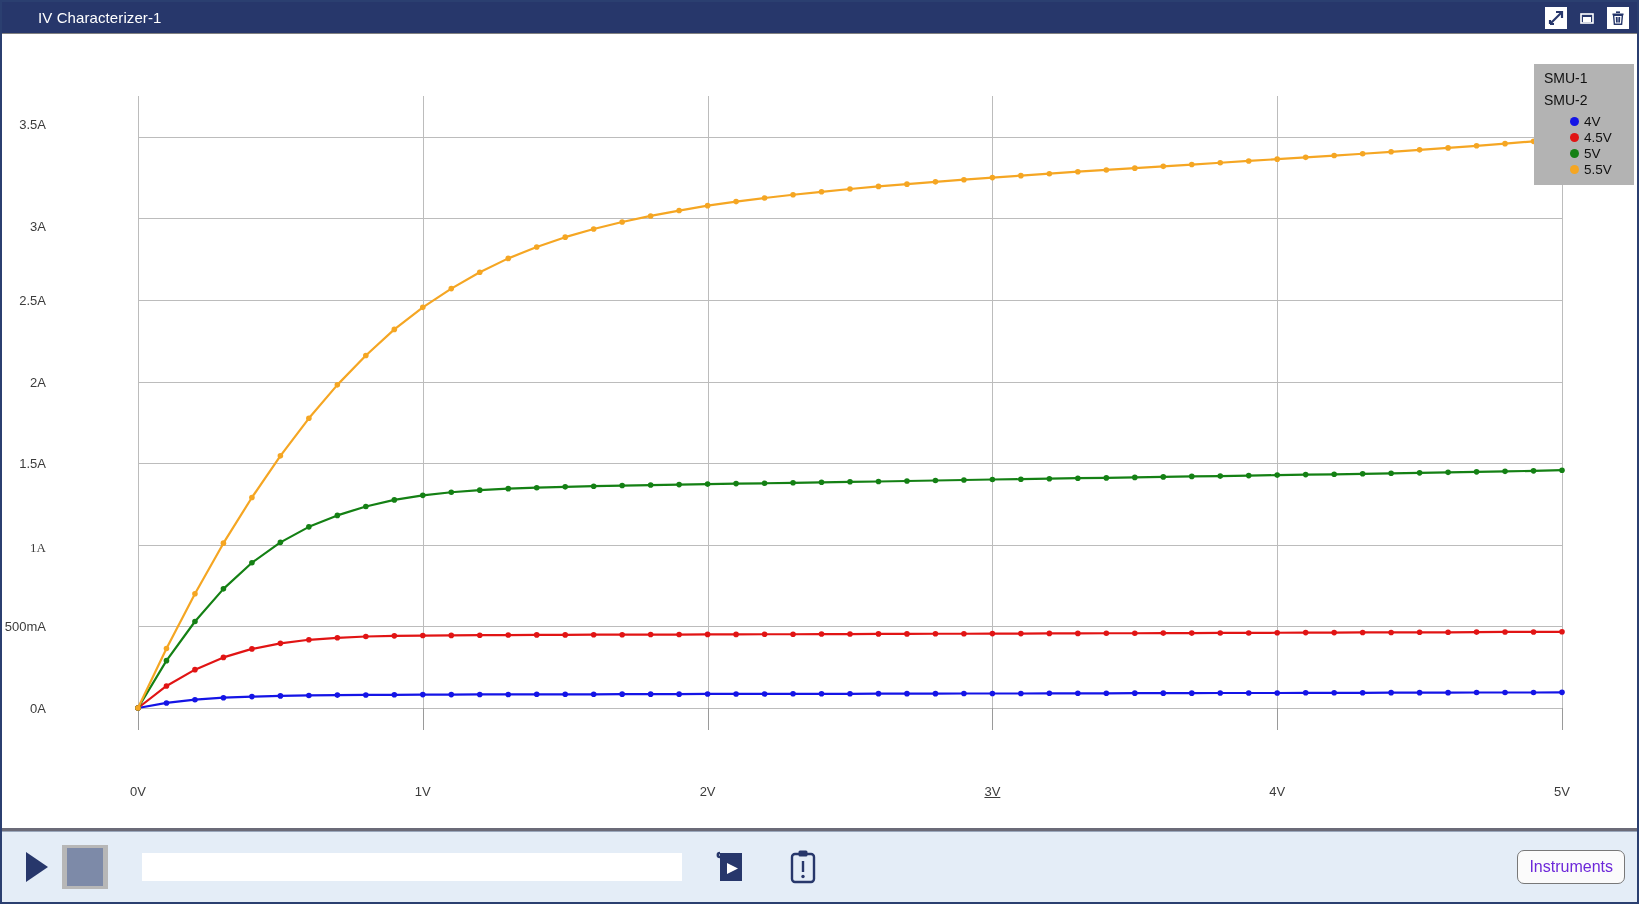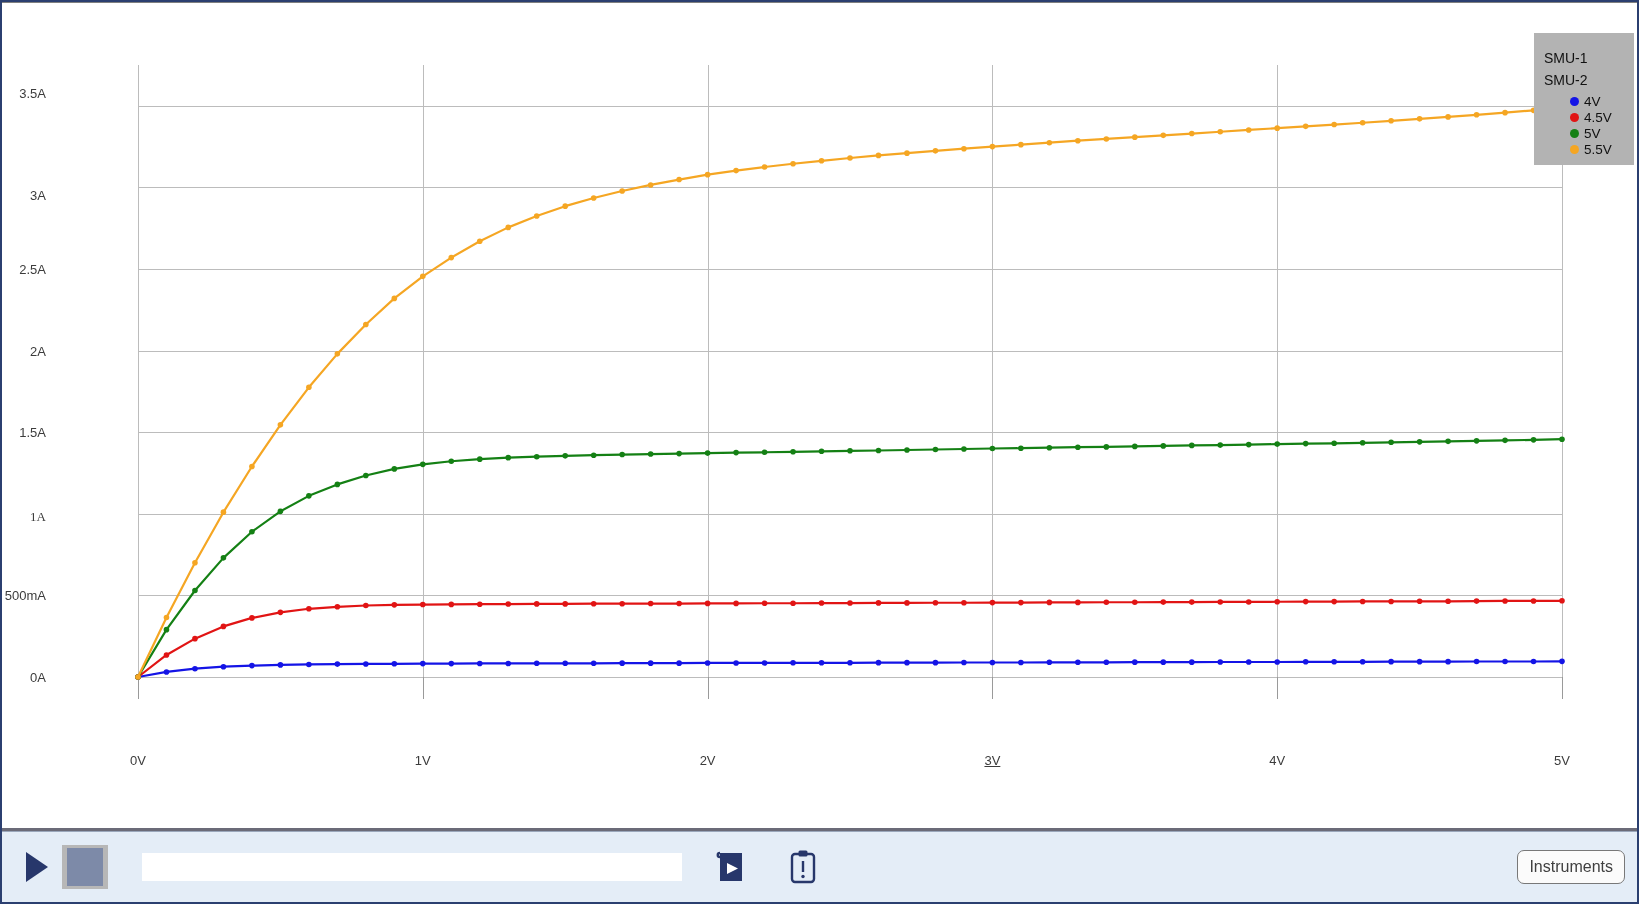--- a/index.html
+++ b/index.html
@@ -119,21 +119,21 @@
     left: 0; top: 0;
     width: 1424px; height: 612px;
     overflow: visible;
   }
 
   
   .legend {
     position: absolute;
     right: 3px; top: 30px;
     background: #b3b3b3;
-    padding: 17px 10px 8px 10px;
+    padding: 6px 10px 8px 10px;
     min-width: 100px;
   }
   .legend-head {
     font-size: 14px;
     color: #111111;
     margin-bottom: 6px;
     white-space: nowrap;
   }
   .legend-row {
     display: flex; align-items: center;
@@ -210,29 +210,55 @@
   .tool-icon:first-of-type { margin-left: 56px; }
   .instruments-btn {
     position: absolute;
     right: 12px; top: 50%;
     transform: translateY(-50%);
     background: #fbfbfb;
     border: 1px solid #787878;
     border-radius: 7px;
     padding: 7px 11px;
     font-size: 16px;
-    color: #404040;
+    color: #6d28d9;
     cursor: pointer;
   }
 </style>
 </head>
 <body>
 
 <div id="app">
 
+  <div class="titlebar">
+    <div class="titlebar-title">IV Characterizer-1</div>
+    <div class="win-controls">
+      <div class="win-btn boxed">
+        <svg width="18" height="18" viewBox="0 0 18 18">
+          <path d="M3 15 L14 4" stroke="#27376b" stroke-width="2.2" fill="none"></path>
+          <path d="M9 3 L15 3 L15 9" stroke="#27376b" stroke-width="2.2" fill="none"></path>
+          <path d="M3 15 L3 11 M3 15 L7 15" stroke="#27376b" stroke-width="2.2" fill="none"></path>
+        </svg>
+      </div>
+      <div class="win-btn">
+        <svg width="18" height="18" viewBox="0 0 18 18">
+          <rect x="3" y="5" width="12" height="9" stroke="#ffffff" stroke-width="1.6" fill="none"></rect>
+          <rect x="5" y="8" width="8" height="5" fill="#ffffff"></rect>
+        </svg>
+      </div>
+      <div class="win-btn boxed">
+        <svg width="18" height="18" viewBox="0 0 18 18">
+          <rect x="3.5" y="4.5" width="11" height="1.6" fill="#27376b"></rect>
+          <rect x="7" y="2.4" width="4" height="1.6" fill="#27376b"></rect>
+          <path d="M4.6 6.4 L5.4 15.2 L12.6 15.2 L13.4 6.4 Z" stroke="#27376b" stroke-width="1.4" fill="none"></path>
+          <path d="M7.4 8 L7.6 13.6 M9 8 L9 13.6 M10.6 8 L10.4 13.6" stroke="#27376b" stroke-width="1.2"></path>
+        </svg>
+      </div>
+    </div>
+  </div>
 
 
   <div class="chart-panel">
     <div class="plot-area">
       <div id="grid-h">
           <div class="gridline-h" style="top: 612px;"></div>
           <div class="gridline-h" style="top: 530.4px;"></div>
           <div class="gridline-h" style="top: 448.8px;"></div>
           <div class="gridline-h" style="top: 367.2px;"></div>
           <div class="gridline-h" style="top: 285.6px;"></div>

